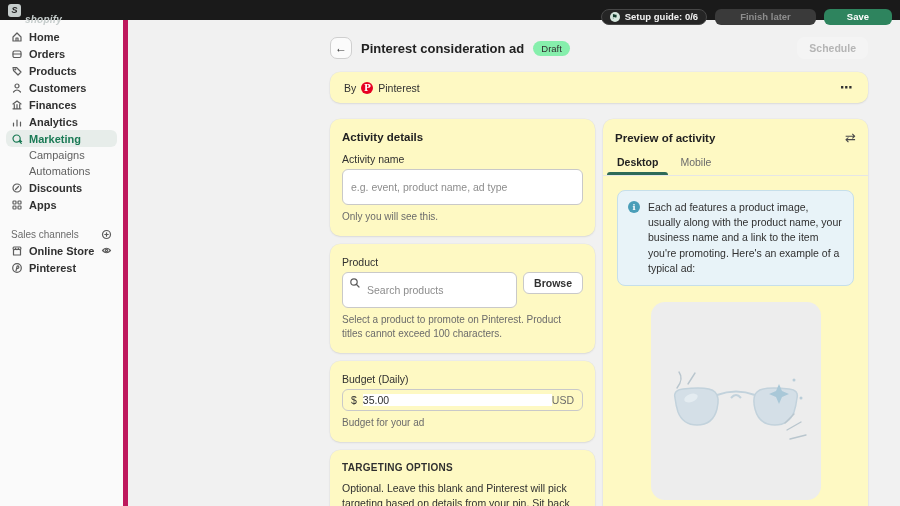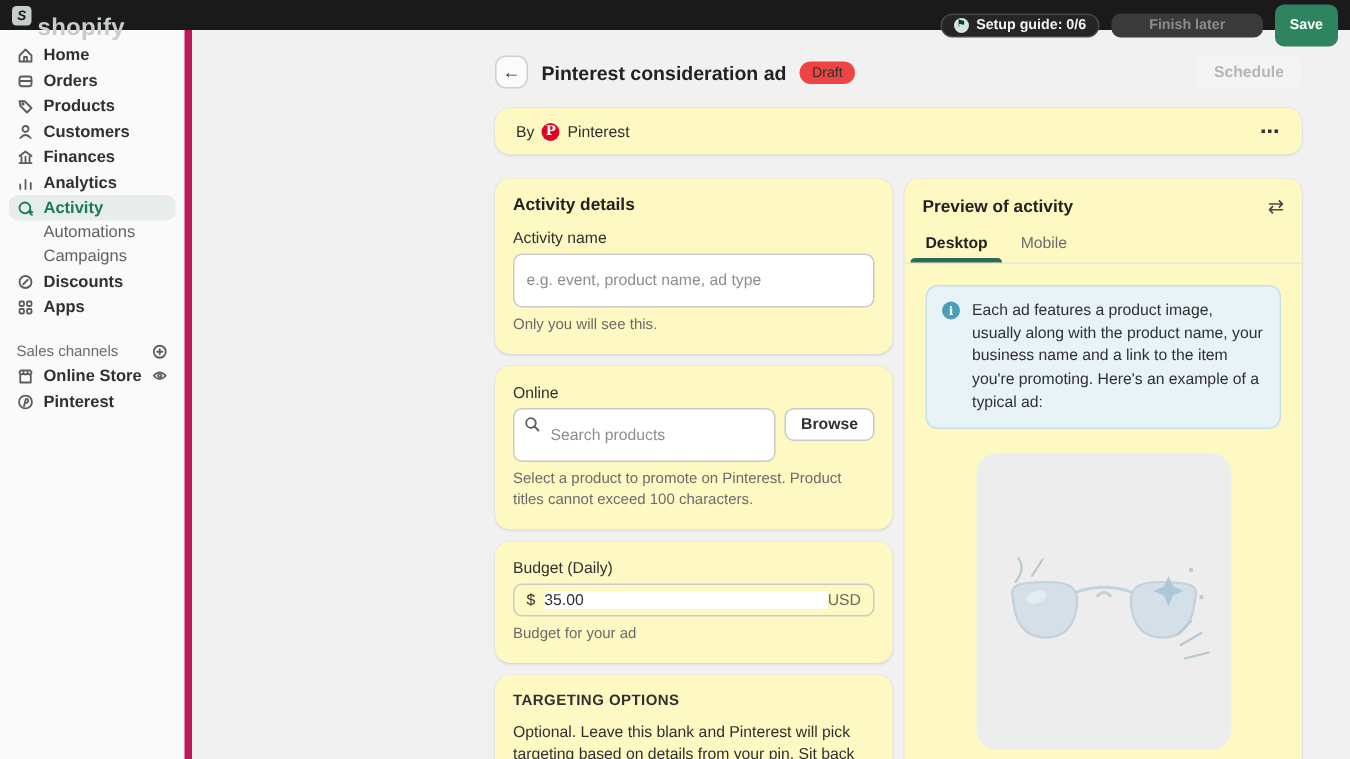--- a/index.html
+++ b/index.html
@@ -5,29 +5,29 @@
   * { margin:0; padding:0; box-sizing:border-box; }
   html,body { width:900px; height:506px; overflow:hidden; }
   body { font-family:"Liberation Sans","DejaVu Sans",sans-serif; background:#f1f1f1; color:#303030; }
 
   
   .topbar { position:absolute; top:0; left:0; width:900px; height:20px; background:#1a1a1a;
             display:flex; align-items:center; padding:0 8px; z-index:10; }
   .logo { display:flex; align-items:center; gap:4px; }
   .logo-bag { width:13px; height:13px; background:#c6cdcc; border-radius:3px; display:flex; align-items:center;
               justify-content:center; font-size:9px; font-weight:bold; color:#1a1a1a; font-style:italic; }
-  .logo-word { color:#c6cdcc; font-weight:bold; font-size:16px; letter-spacing:.2px;margin-top:18px; }
+  .logo-word { color:#c6cdcc; font-weight:bold; font-style:italic; font-size:10px; letter-spacing:.2px;margin-top:18px; }
   .topbar-right { margin-left:auto; display:flex; align-items:center; gap:8px;margin-top:13px; }
   .setup-pill { display:flex; align-items:center; gap:5px; background:#252525; border:1px solid #474747;
                 border-radius:8px; height:16px; padding:0 8px; color:#f2f2f2; font-size:9.5px; font-weight:600; cursor:pointer; }
   .flag-circle { width:10px; height:10px; border-radius:50%; background:#d5e6dd; color:#123b2b; font-size:7px;
                  display:flex; align-items:center; justify-content:center; line-height:1; }
   .btn-finish { background:#3a3a3a; color:#8d8d8d; border:none; border-radius:6px; height:16px; padding:0 25px;
                 font-size:9.5px; font-weight:600; cursor:pointer; }
-  .btn-save { background:#2e845e; color:#ffffff; border:none; border-radius:6px; height:28px; padding:0 10px;
+  .btn-save { background:#2e845e; color:#ffffff; border:none; border-radius:6px; height:16px; padding:0 23px;
               font-size:9.5px; font-weight:600; cursor:pointer; }
 
   
   .sidebar { position:absolute; top:20px; left:0; width:128px; height:486px; background:#fafafa;
              border-right:5px solid #be185d; padding:8px 6px; font-size:11px; }
   .nav-item { display:flex; align-items:center; gap:6px; height:17px; padding:0 5px; border-radius:6px;
               color:#303030; font-weight:600; cursor:pointer; }
   .nav-item .ic { width:12px; height:12px; display:flex; align-items:center; justify-content:center; flex:none; }
   .nav-item.active { background:#e7edea; color:#1a7a55; }
   .nav-item.active svg * { stroke:#1a7a55; }
@@ -40,21 +40,21 @@
   svg.icn * { stroke:#5c5c5c; stroke-width:1.2; fill:none; stroke-linecap:round; stroke-linejoin:round; }
 
   
   .main { position:absolute; top:20px; left:129px; width:771px; height:486px; overflow:hidden; }
   .content { position:absolute; left:201px; top:0; width:538px; }
 
   .page-head { display:flex; align-items:center; gap:9px; margin-top:16px; height:24px; }
   .back-btn { width:22px; height:22px; border:1px solid #cfcfcf; background:#fbfbfb; border-radius:7px;
               display:flex; align-items:center; justify-content:center; font-size:12px; color:#303030; cursor:pointer; }
   .page-title { font-size:13px; font-weight:bold; color:#222222; }
-  .badge { background:#ef4444; border-radius:8px; font-size:9.5px; padding:2px 8px; color:#303030; }
+  .badge { background:#86efac; border-radius:8px; font-size:9.5px; padding:2px 8px; color:#303030; }
   .btn-schedule { margin-left:auto; background:#f4f4f4; color:#b5b5b5; border:none; border-radius:7px;
                   height:22px; padding:0 12px; font-size:10.5px; font-weight:600; }
 
   .card { background:#fef9c3; border-radius:10px; box-shadow:0 1px 2px rgba(0,0,0,.08), 0 0 0 .5px rgba(0,0,0,.04); }
 
   .by-card { margin-top:12px; height:31px; display:flex; align-items:center; padding:0 14px; gap:5px; font-size:10.5px; }
   .pin-logo { width:12px; height:12px; border-radius:50%; background:#e60023; color:#fff; font-size:9px; font-weight:bold;
               display:flex; align-items:center; justify-content:center; font-family:"DejaVu Serif",serif; }
   .dots { margin-left:auto; font-size:13px; letter-spacing:1px; color:#303030; cursor:pointer; font-weight:bold; }
 
@@ -172,27 +172,27 @@
       </span>
     <span>Analytics</span>
   </div>
   <div class="nav-item active">
     <span class="ic">
         <svg class="icn" width="12" height="12">
           <circle cx="5.6" cy="5.6" r="3.6"></circle>
           <path d="M8.5 8.5 L10.3 10.3 M9.4 7.2 v2.4 M8.2 8.4 h2.4"></path>
         </svg>
       </span>
-    <span>Activity</span>
+    <span>Marketing</span>
+  </div>
+  <div class="nav-sub">
+    <span>Campaigns</span>
   </div>
   <div class="nav-sub">
     <span>Automations</span>
-  </div>
-  <div class="nav-sub">
-    <span>Campaigns</span>
   </div>
   <div class="nav-item">
     <span class="ic">
         <svg class="icn" width="12" height="12">
           <circle cx="6" cy="6" r="4"></circle>
           <path d="M4.5 7.5 L7.5 4.5"></path>
         </svg>
       </span>
     <span>Discounts</span>
   </div>
@@ -268,21 +268,21 @@
         <div class="card card-pad">
           <div class="h2">Activity details</div>
           <div style="margin-top:10px;">
             <label class="lbl">Activity name</label>
             <input class="tinput" type="text" placeholder="e.g. event, product name, ad type" style="">
             <div class="helper">Only you will see this.</div>
           </div>
         </div>
 
         <div class="card card-pad">
-          <label class="lbl">Online</label>
+          <label class="lbl">Product</label>
           <div class="prod-row">
             <div class="search-wrap">
               <span class="search-ic">
                   <svg class="icn" width="12" height="12">
                     <circle cx="5" cy="5" r="3.2"></circle>
                     <path d="M7.5 7.5 L10 10"></path>
                   </svg>
                 </span>
               <input class="tinput" type="text" placeholder="Search products" style="">
             </div>

